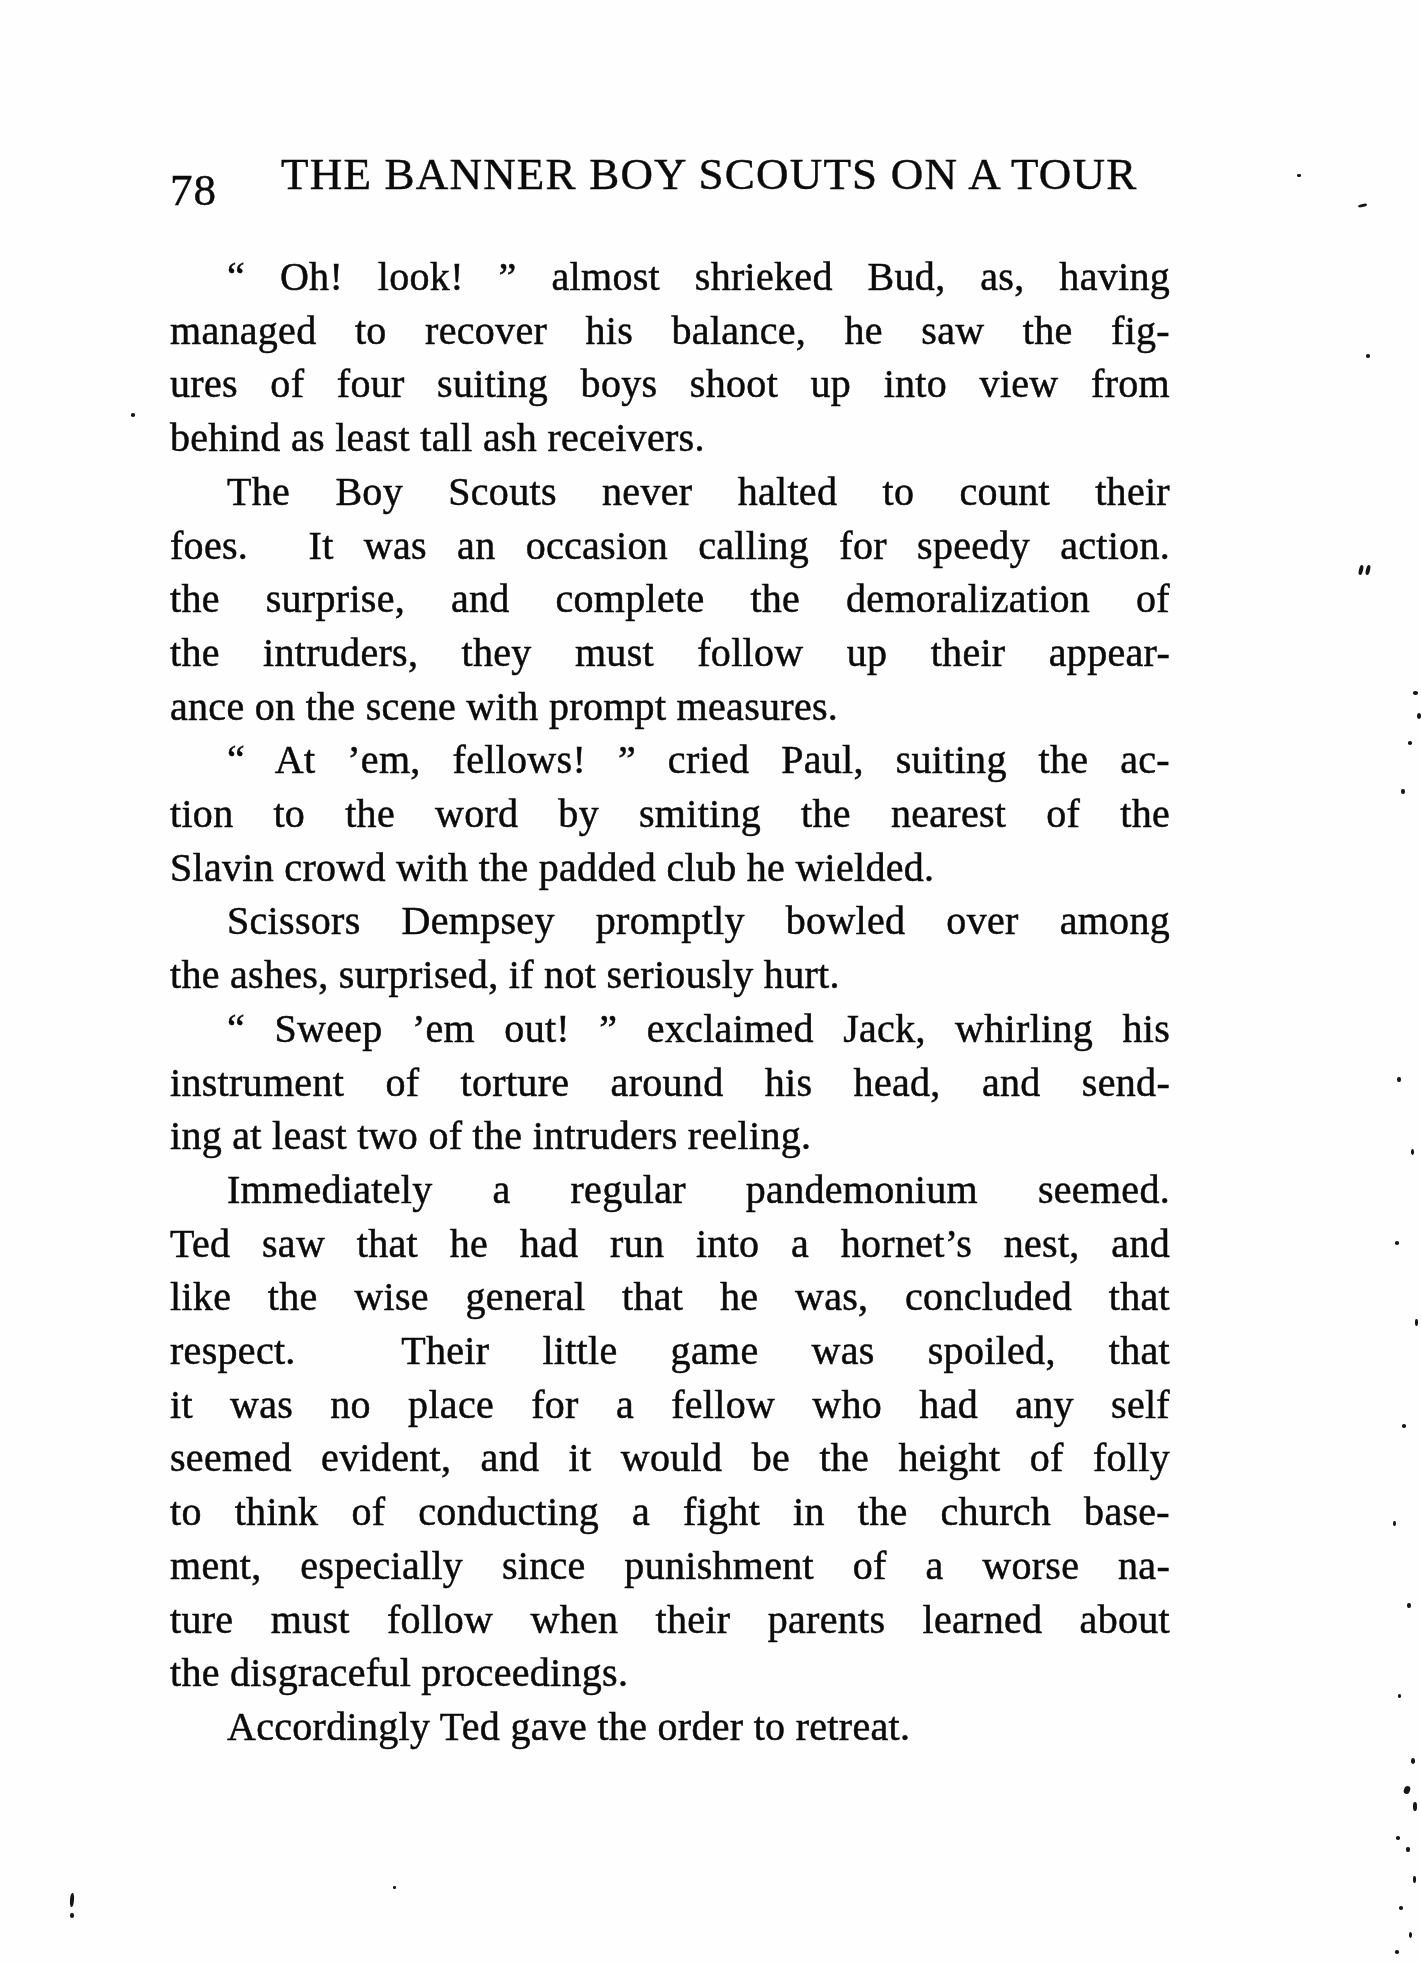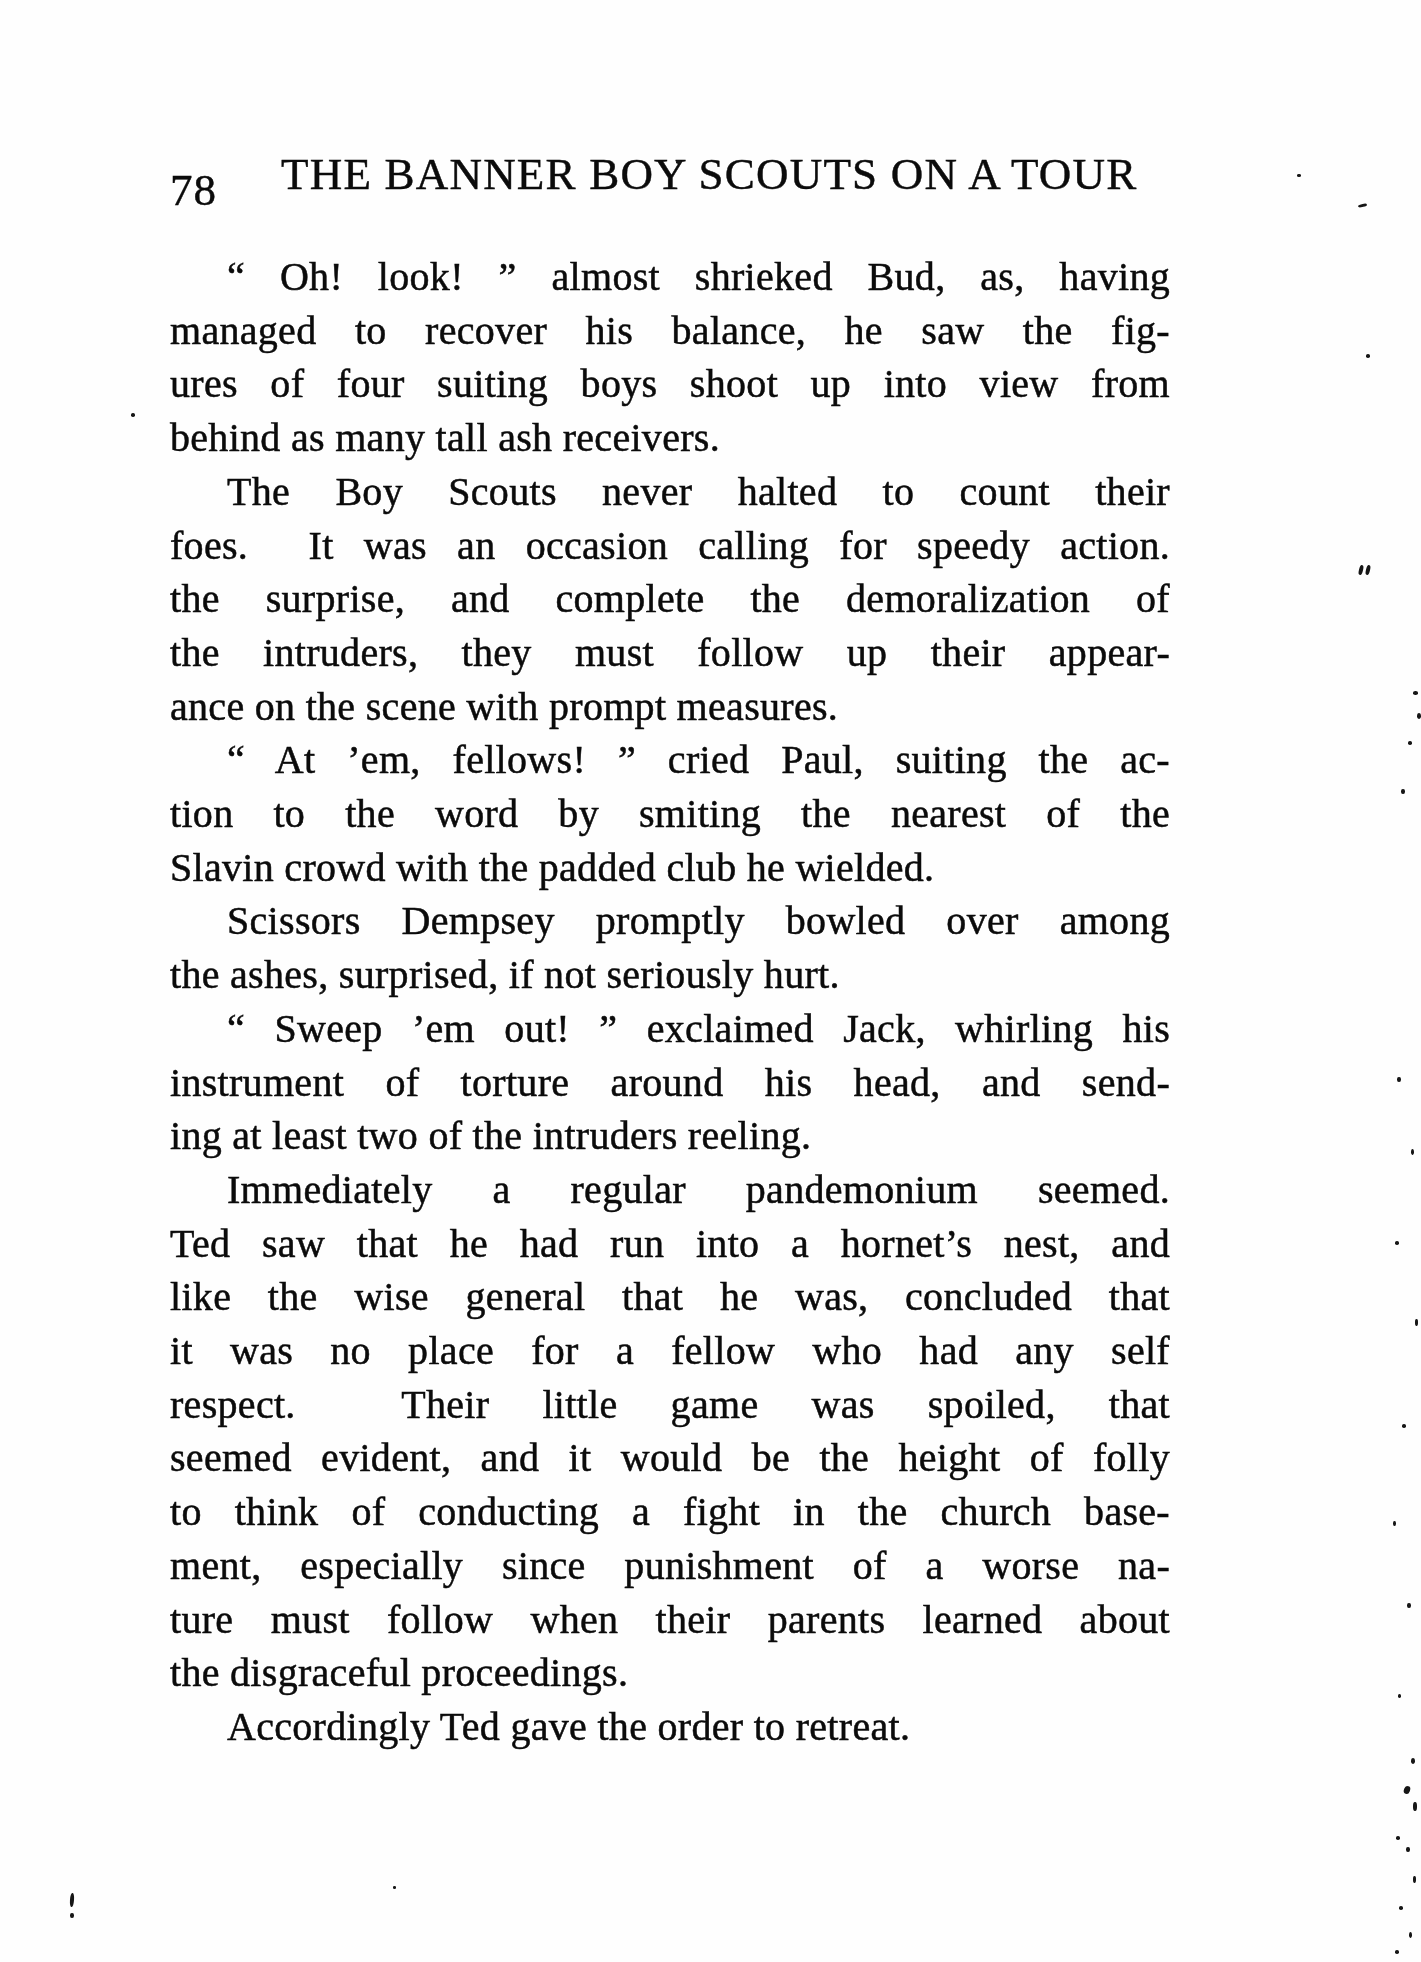--- a/index.html
+++ b/index.html
@@ -72,39 +72,39 @@
 
   <div id="page-number">78</div>
 
   <div id="header-title">THE BANNER BOY SCOUTS ON A TOUR</div>
 
   <div id="text-column">
 
   <div class="line indent">“ Oh! look! ” almost shrieked Bud, as, having</div>
       <div class="line">managed to recover his balance, he saw the fig-</div>
       <div class="line">ures of four suiting boys shoot up into view from</div>
-      <div class="line para-end">behind as many tall ash receivers.</div>
+      <div class="line para-end">behind as least tall ash receivers.</div>
       <div class="line indent">The Boy Scouts never halted to count their</div>
       <div class="line">foes.&nbsp; It was an occasion calling for speedy action.</div>
       <div class="line">the surprise, and complete the demoralization of</div>
       <div class="line">the intruders, they must follow up their appear-</div>
       <div class="line para-end">ance on the scene with prompt measures.</div>
       <div class="line indent">“ At ’em, fellows! ” cried Paul, suiting the ac-</div>
       <div class="line">tion to the word by smiting the nearest of the</div>
       <div class="line para-end">Slavin crowd with the padded club he wielded.</div>
       <div class="line indent">Scissors Dempsey promptly bowled over among</div>
       <div class="line para-end">the ashes, surprised, if not seriously hurt.</div>
       <div class="line indent">“ Sweep ’em out! ” exclaimed Jack, whirling his</div>
       <div class="line">instrument of torture around his head, and send-</div>
       <div class="line para-end">ing at least two of the intruders reeling.</div>
       <div class="line indent">Immediately a regular pandemonium seemed.</div>
       <div class="line">Ted saw that he had run into a hornet’s nest, and</div>
       <div class="line">like the wise general that he was, concluded that</div>
+      <div class="line">respect.&nbsp; Their little game was spoiled, that</div>
       <div class="line">it was no place for a fellow who had any self</div>
-      <div class="line">respect.&nbsp; Their little game was spoiled, that</div>
       <div class="line">seemed evident, and it would be the height of folly</div>
       <div class="line">to think of conducting a fight in the church base-</div>
       <div class="line">ment, especially since punishment of a worse na-</div>
       <div class="line">ture must follow when their parents learned about</div>
       <div class="line para-end">the disgraceful proceedings.</div>
       <div class="line indent para-end">Accordingly Ted gave the order to retreat.</div>
     </div>
 
   <div id="specks">
 

